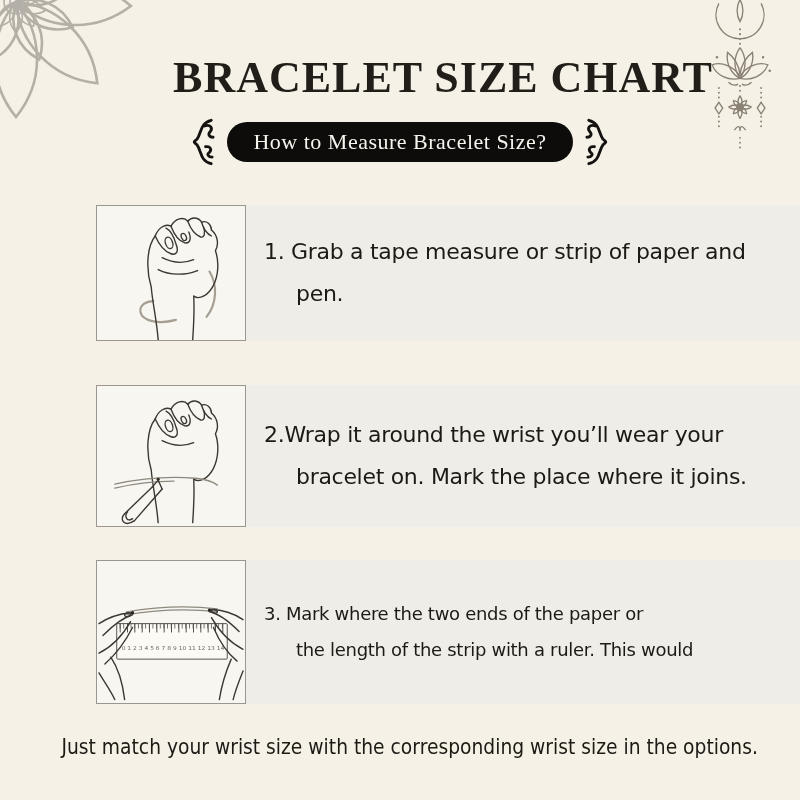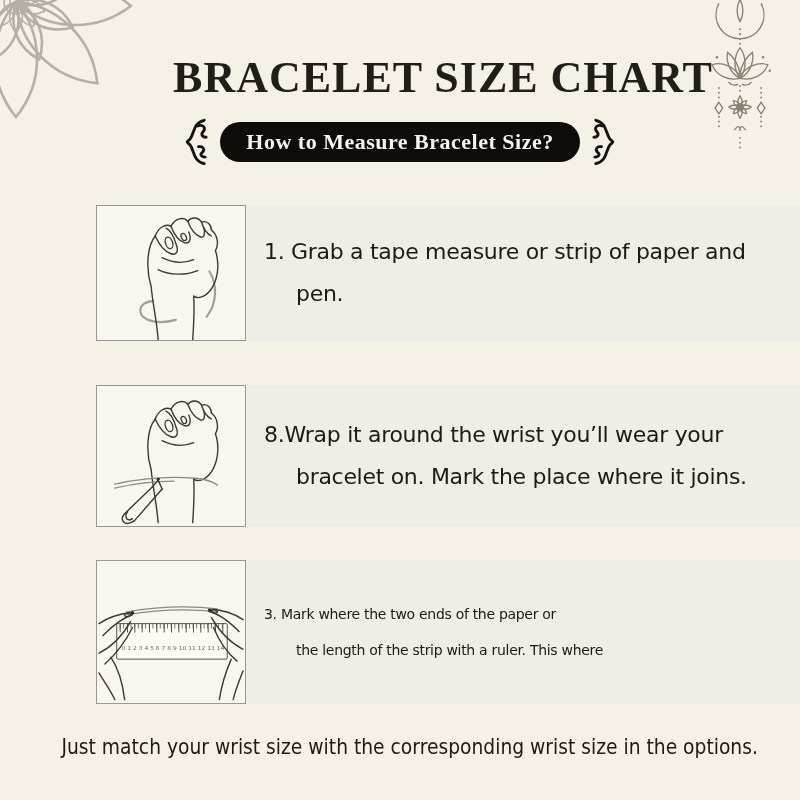--- a/index.html
+++ b/index.html
@@ -29,21 +29,21 @@
   .badge-row{
     position:absolute;top:116px;left:0;width:100%;
     display:flex;justify-content:center;align-items:center;gap:12px;
   }
   .flourish{width:34px;height:52px;}
   .flourish.right{transform:scaleX(-1);}
   .badge{
     display:inline-flex;align-items:center;justify-content:center;
     height:40px;border-radius:21px;padding:0 26px;
     background:#0d0c0a;color:#f7f4ee;
-    font-family:"Liberation Serif",serif;font-weight:700;font-size:22px;
+    font-family:"Liberation Serif",serif;font-weight:400;font-size:22px;
     letter-spacing:.5px;white-space:nowrap;
   }
 
   
   .step{
     position:absolute;left:52px;width:708px;
     background:#efede7;
     margin-left:44px;
   }
   .step .illo-box{
@@ -55,21 +55,21 @@
     position:absolute;left:168px;top:0;bottom:0;right:6px;
     display:flex;flex-direction:column;justify-content:center;
     font-size:22px;line-height:42px;letter-spacing:-.3px;
     color:#1d1a16;
   }
   .step-line{white-space:nowrap;}
   .step-line + .step-line{padding-left:32px;}
   #step-1{top:205px;height:136px;}
   #step-2{top:385px;height:142px;}
   #step-3{top:560px;height:144px;}
-  #step-3 .step-text{line-height:36px;font-size:14px;}
+  #step-3 .step-text{line-height:36px;font-size:18px;}
 
   
   .footer{
     position:absolute;top:734px;left:0;width:100%;
     text-align:center;font-size:22px;color:#1d1a16;
   }
   .footer .squeeze{
     display:inline-block;transform:scaleX(.85);transform-origin:center;
     white-space:nowrap;
   }
@@ -238,21 +238,21 @@
           <circle cx="62" cy="91" r="1.6" fill="#333029" stroke="none"></circle>
           <path d="M56 99 L62 92 L66 101"></path>
           <path d="M56 99 L28 126"></path>
           <path d="M66 101 L38 133"></path>
           <path d="M28 126 C22 132 28 140 38 133"></path>
           <path d="M31 124 C27 129 31 135 36 131"></path>
         </g>
       </svg>
     </div>
     <div class="step-text">
-      <div class="step-line">8.Wrap it around the wrist you’ll wear your</div>
+      <div class="step-line">2.Wrap it around the wrist you’ll wear your</div>
       <div class="step-line">bracelet on. Mark the place where it joins.</div>
     </div>
   </div>
 
   <div class="step" id="step-3">
     <div class="illo-box">
       <svg viewBox="0 0 150 137" aria-hidden="true">
         <rect x="20" y="60" width="112" height="36" rx="1" fill="#fcfaf5" stroke="#55514a" stroke-width="1"></rect>
         <line x1="23" y1="62.5" x2="130" y2="62.5" stroke="#55514a" stroke-width="5" stroke-dasharray="0.8 2.9"></line>
         <line x1="23" y1="64.5" x2="130" y2="64.5" stroke="#55514a" stroke-width="9" stroke-dasharray="1 6.43"></line>
@@ -276,21 +276,21 @@
           <ellipse cx="119" cy="47.5" rx="3" ry="1.8" transform="rotate(12 119 47.5)"></ellipse>
           <path d="M148 86 C136 80 124 68 116 54"></path>
           <path d="M142 98 C132 90 124 78 118 64"></path>
           <path d="M148 108 C144 118 140 128 138 137"></path>
           <path d="M136 96 C130 110 126 124 124 137"></path>
         </g>
       </svg>
     </div>
     <div class="step-text">
       <div class="step-line">3. Mark where the two ends of the paper or</div>
-      <div class="step-line">the length of the strip with a ruler. This where</div>
+      <div class="step-line">the length of the strip with a ruler. This would</div>
     </div>
   </div>
 
   <div class="footer">
     <span class="squeeze">Just match your wrist size with the corresponding wrist size in the options.</span>
   </div>
 
 </div>
 
 </body></html>

